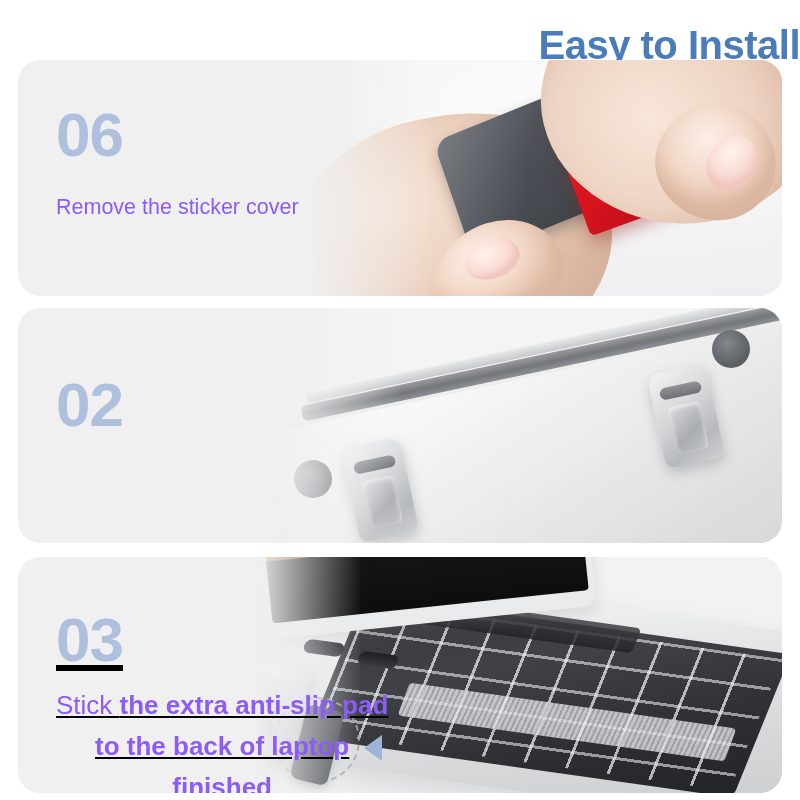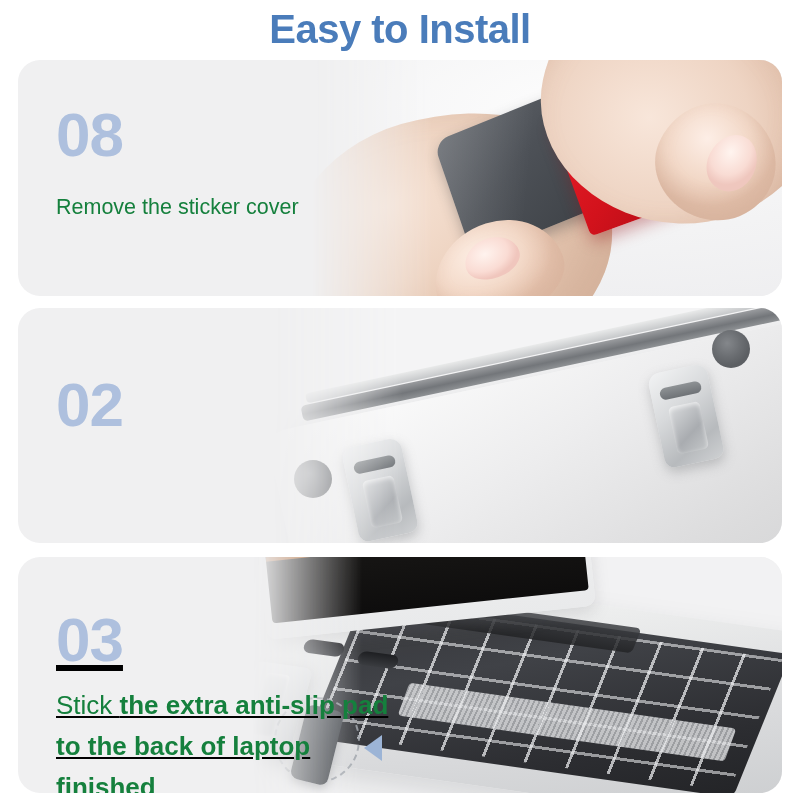--- a/index.html
+++ b/index.html
@@ -7,26 +7,26 @@
   html,body{ background:#ffffff; }
   body{
     width:800px; height:800px;
     font-family:"Liberation Sans", sans-serif;
     overflow:hidden; position:relative;
   }
 
   
   #page-title{
     width:100%;
-    text-align:center;
+    text-align:right;
     font-size:40px;
     font-weight:bold;
     letter-spacing:-0.5px;
     line-height:54px;
-    padding-top:2px;
+    padding-top:18px;
     color:#4a7cba;
   }
 
   
   .card{
     position:absolute;
     left:18px;
     width:764px;
     background:#f0f0f1;
     border-radius:22px;
@@ -43,24 +43,25 @@
     z-index:5;
   }
   .step-number{
     font-size:62px;
     font-weight:bold;
     line-height:62px;
     color:#aec0de;
     letter-spacing:-1px;
   }
   .step-caption{
-    color:#15803d;
+    color:#8b5cf6;
     font-size:21px;
     line-height:30px;
     white-space:pre-line;
+    text-align:center;
   }
   #card-1 .card-text{ top:44px; }
   #card-1 .step-caption{ margin-top:26px; font-size:21.5px; }
 
   #card-2 .card-text{ top:42px;margin-top:24px; }
   #card-2 .step-caption{ margin-top:26px; font-size:21.5px; line-height:32px; }
 
   #card-3 .card-text{ top:52px;text-decoration:underline; }
   #card-3 .step-caption{ margin-top:14px; font-size:26px; line-height:41px; font-weight:bold; }
   #card-3 .caption-lead{ font-weight:normal; }
@@ -345,21 +346,21 @@
   }
 </style>
 </head>
 <body>
 
 <div id="page-title">Easy to Install</div>
 
 <div class="card" id="card-1">
 
   <div class="card-text">
-    <div class="step-number">08</div>
+    <div class="step-number">06</div>
     <div class="step-caption">Remove the sticker cover</div>
   </div>
 
   <div id="photo-1">
     <div class="bg"></div>
     <div class="hand-lower"></div>
     <div class="pad-grey"></div>
     <div class="liner-red"></div>
     <div class="liner-curl"></div>
     <div class="liner-top"></div>

